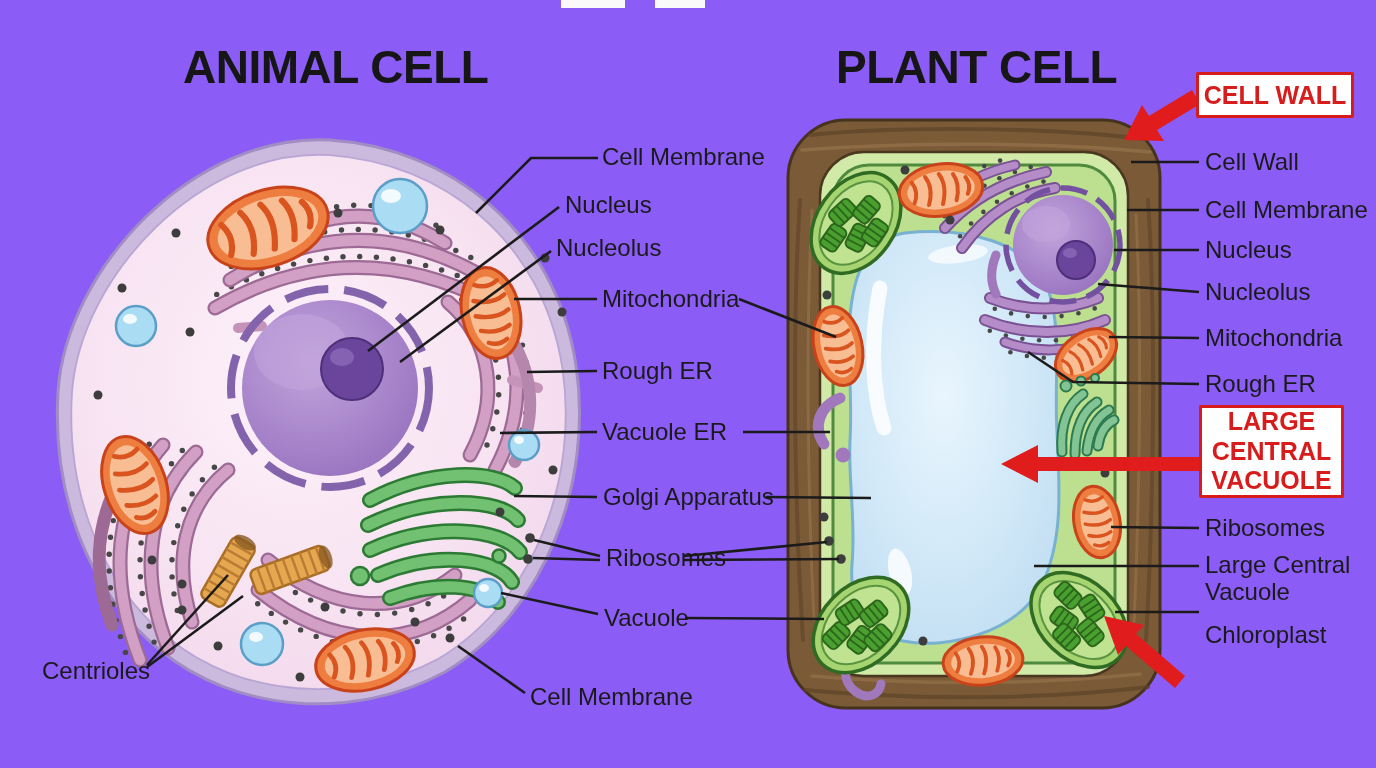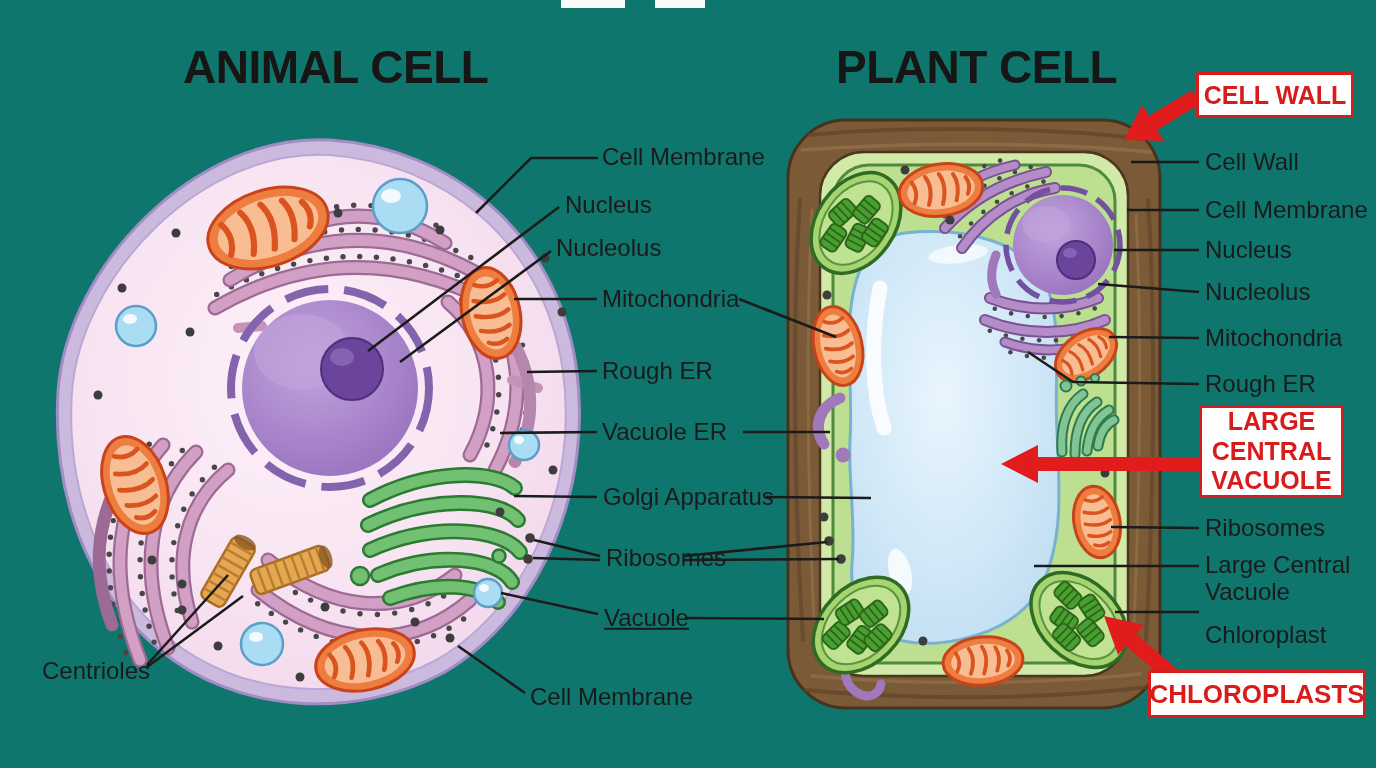--- a/index.html
+++ b/index.html
@@ -1,16 +1,16 @@
 <!DOCTYPE html>
 <html><head>
 <meta charset="utf-8">
 <style>
   html,body{margin:0;padding:0;background:#fff;width:1376px;height:768px;overflow:hidden;}
-  #stage{position:relative;width:1376px;height:768px;background:#0f766e;font-family:"Liberation Sans",sans-serif;}
+  #stage{position:relative;width:1376px;height:768px;background:#8b5cf6;font-family:"Liberation Sans",sans-serif;}
   #cellsvg{position:absolute;left:0;top:0;width:1376px;height:768px;}
   .title{position:absolute;font-weight:700;font-size:46px;letter-spacing:-0.5px;color:#161616;white-space:nowrap;}
   .lbl{position:absolute;transform:translateY(-50%);font-size:24px;color:#1a1a1a;white-space:nowrap;line-height:1.1;}
   .lbl-wrap{position:absolute;font-size:24px;color:#1a1a1a;line-height:1.13;width:166px;white-space:normal;}
   .callout{position:absolute;border:3px solid #d81b1b;color:#d81b1b;background:#ffffff;font-weight:700;
            display:flex;align-items:center;justify-content:center;text-align:center;border-radius:2px;}
   #co-cellwall{left:1196px;top:72px;width:152px;height:40px;font-size:25px;}
   #co-lcv{left:1199px;top:405px;width:145px;height:93px;font-size:25px;line-height:1.18;padding:0 2px;box-sizing:border-box;}
   #co-chloro{left:1148px;top:670px;width:212px;height:42px;font-size:26px;}
   .topfrag{position:absolute;top:0;height:8px;background:#fafafa;}
@@ -574,30 +574,29 @@
   <div class="title" style="left:836px;top:40px;text-align:right;">PLANT CELL</div>
 
   <div class="lbl" style="left:602px;top:157px;">Cell Membrane</div>
   <div class="lbl" style="left:565px;top:205px;">Nucleus</div>
   <div class="lbl" style="left:556px;top:248px;">Nucleolus</div>
   <div class="lbl" style="left:602px;top:299px;">Mitochondria</div>
   <div class="lbl" style="left:602px;top:371px;">Rough ER</div>
   <div class="lbl" style="left:602px;top:432px;">Vacuole ER</div>
   <div class="lbl" style="left:603px;top:497px;text-align:center;">Golgi Apparatus</div>
   <div class="lbl" style="left:606px;top:558px;">Ribosomes</div>
-  <div class="lbl" style="left:604px;top:618px;text-decoration:underline;">Vacuole</div>
+  <div class="lbl" style="left:604px;top:618px;">Vacuole</div>
   <div class="lbl" style="left:530px;top:697px;">Cell Membrane</div>
   <div class="lbl" style="left:42px;top:671px;">Centrioles</div>
 
   <div class="lbl" style="left:1205px;top:162px;">Cell Wall</div>
   <div class="lbl" style="left:1205px;top:210px;">Cell Membrane</div>
   <div class="lbl" style="left:1205px;top:250px;">Nucleus</div>
   <div class="lbl" style="left:1205px;top:292px;">Nucleolus</div>
   <div class="lbl" style="left:1205px;top:338px;">Mitochondria</div>
   <div class="lbl" style="left:1205px;top:384px;">Rough ER</div>
   <div class="lbl" style="left:1205px;top:528px;">Ribosomes</div>
   <div class="lbl-wrap" style="left:1205px;top:551px;">Large Central Vacuole</div>
   <div class="lbl" style="left:1205px;top:635px;">Chloroplast</div>
 
   <div class="callout" id="co-cellwall">CELL WALL</div>
   <div class="callout" id="co-lcv">LARGE CENTRAL VACUOLE</div>
-  <div class="callout" id="co-chloro">CHLOROPLASTS</div>
 </div>
 
 </body></html>

